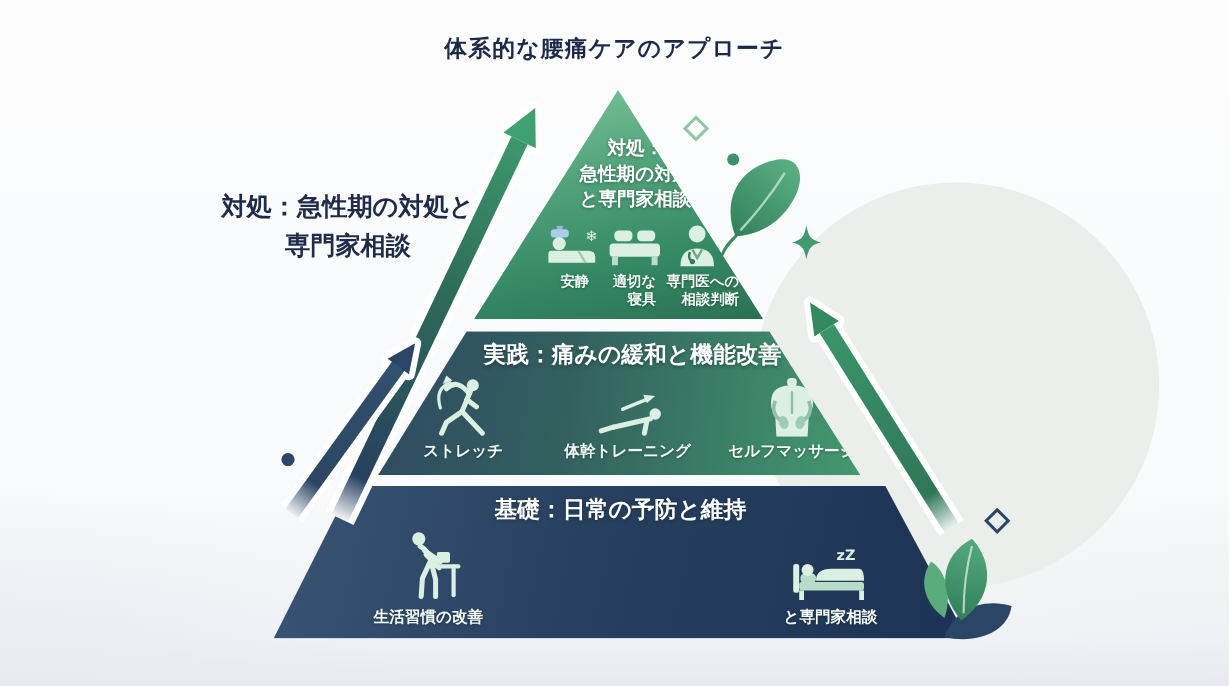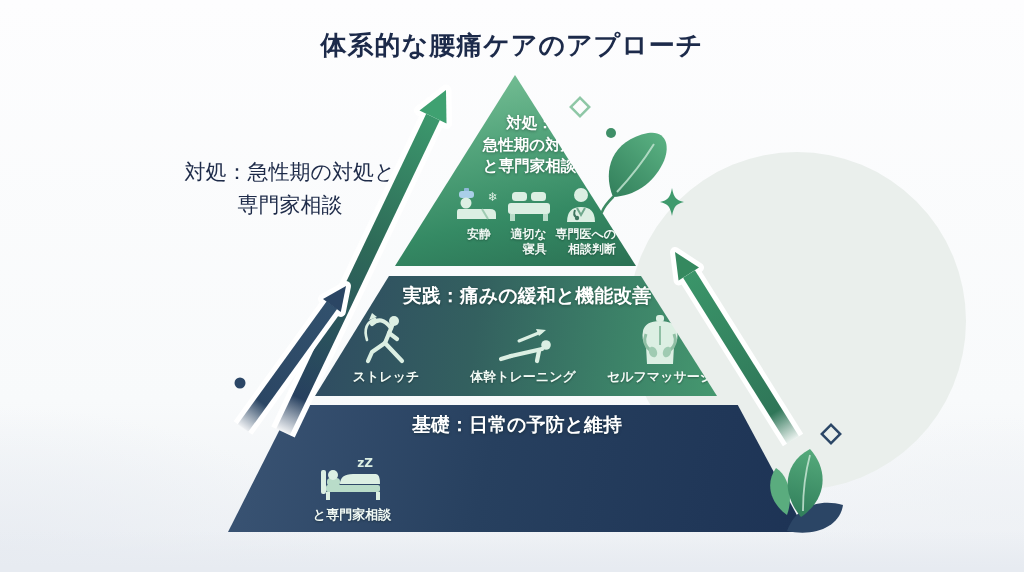--- a/index.html
+++ b/index.html
@@ -9,22 +9,22 @@
     background:
       radial-gradient(620px 300px at 0% 100%, #e8ecf2 0%, rgba(232,236,242,0) 55%),
       radial-gradient(500px 260px at 100% 100%, #eef1f5 0%, rgba(238,241,245,0) 60%),
       linear-gradient(180deg,#fdfdfe 0%,#f8fafb 70%,#edf0f4 100%);
   }
   .bg-circle{position:absolute;left:628px;top:152px;width:338px;height:338px;border-radius:50%;
     background:#eaefec;z-index:0;}
   .bottom-fade{position:absolute;left:0;right:0;bottom:0;height:42px;z-index:1;
     background:linear-gradient(180deg,rgba(231,236,242,0),#e7ebf1 90%);}
   .page-title{position:absolute;left:0;right:0;top:28px;text-align:center;z-index:3;
-    font-size:26px;font-weight:bold;color:#1c2a4a;letter-spacing:1px;}
-  .side-label{position:absolute;z-index:3;font-weight:normal;color:#1e2b49;white-space:pre-line;line-height:1.55;}
+    font-size:19px;font-weight:bold;color:#1c2a4a;letter-spacing:1px;}
+  .side-label{position:absolute;z-index:3;font-weight:bold;color:#1e2b49;white-space:pre-line;line-height:1.55;}
   .side-label.top{left:140px;top:156px;width:300px;text-align:center;font-size:21px;}
   .side-label.bottom{left:148px;top:426px;text-align:left;font-size:21px;}
 
   .lvl{position:absolute;z-index:2;filter:drop-shadow(0 5px 7px rgba(25,45,75,.22));}
   .lvl1{left:395px;top:75px;width:241px;height:191px;
     clip-path:polygon(49.8% 0,100% 100%,0 100%);
     background:linear-gradient(168deg,#7ec59b 0%,#55a67d 35%,#358a64 70%,#2b7154 100%);}
   .lvl2{left:315px;top:276px;width:402px;height:120px;
     clip-path:polygon(18.4% 0,81.1% 0,100% 100%,0 100%);
     background:linear-gradient(97deg,#2f4b62 0%,#33605f 40%,#3c8268 75%,#45986f 100%);}
@@ -161,20 +161,36 @@
           </svg>
         </div>
         <div class="p-label s13">セルフマッサージ</div>
       </div>
     </div>
   </div>
 
   <div class="lvl lvl3">
     <div class="lvl-header">基礎：日常の予防と維持</div>
     <div class="items-row">
+      <div class="p-item" style="width:110px">
+        <div class="ic-box" style="height:64px">
+          <svg width="58" height="62" viewBox="0 0 58 62">
+            <circle cx="21" cy="9" r="5.5" class="fil"></circle>
+            <path d="M22,15 Q29,19 31,27" class="stk"></path>
+            <path d="M26,19 L39,28" class="stk"></path>
+            <path d="M27,22 L38,33" class="stk"></path>
+            <path d="M31,27 L24,42 L23,57" class="stk"></path>
+            <path d="M31,27 L35,43 L35,57" class="stk"></path>
+            <rect x="36" y="20" width="11" height="9" rx="1.5" class="fil"></rect>
+            <path d="M36,32 H54" stroke="#dcefe3" stroke-width="3.5" stroke-linecap="round"></path>
+            <path d="M50,32 V56" stroke="#dcefe3" stroke-width="3.5" stroke-linecap="round"></path>
+          </svg>
+        </div>
+        <div class="p-label s13">生活習慣の改善</div>
+      </div>
       <div class="p-item" style="width:100px">
         <div class="ic-box" style="height:64px">
           <svg width="66" height="46" viewBox="0 0 66 46">
             <text class="glyph" x="46" y="11" font-size="12" text-anchor="middle">zZ</text>
             <rect x="2" y="14" width="5" height="24" rx="2" class="fil"></rect>
             <rect x="8" y="22" width="13" height="8" rx="3.5" class="mid"></rect>
             <circle cx="14" cy="19" r="5" class="fil"></circle>
             <path d="M21,28 Q21,18 34,18 L57,18 Q61,18 61,28 Z" class="fil"></path>
             <rect x="7" y="29" width="54" height="7" rx="2" class="mid"></rect>
             <rect x="7" y="36" width="4" height="8" class="fil"></rect>

